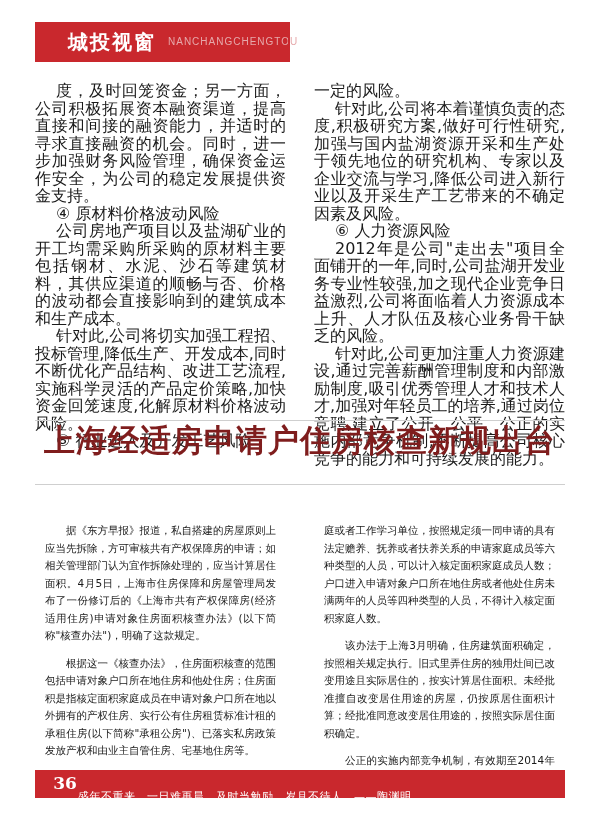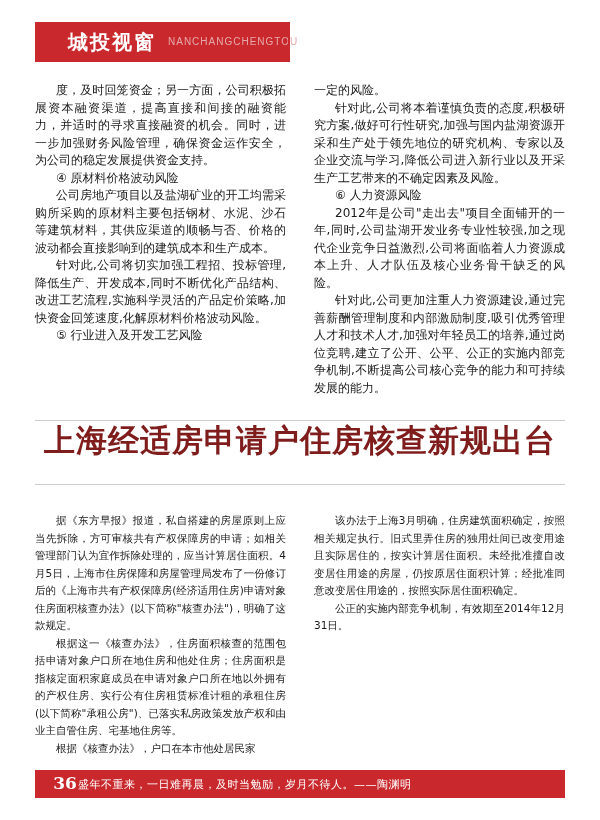--- a/index.html
+++ b/index.html
@@ -67,21 +67,21 @@
     width: 530px;
     display: flex;
     gap: 28px;
   }
   .col {
     width: 251px;
   }
   .col p {
     margin: 0;
     font-family: "DejaVu Sans", sans-serif;
-    font-size: 12px;
+    font-size: 16px;
     line-height: 17.5px;
     color: #1a1a1a;
     text-align: justify;
     text-justify: inter-ideograph;
   }
   .col p.indent {
     text-indent: 21px;
   }
 
   
@@ -119,21 +119,21 @@
   
   .cols2 {
     position: absolute;
     left: 35px;
     top: 512px;
     width: 530px;
     display: flex;
     gap: 28px;
   }
   .cols2 .col p {
-    margin: 0;
+    margin: 10px;
     font-size: 10.5px;
     line-height: 17.5px;
   }
 
   
   .footer {
     position: absolute;
     left: 0;
     bottom: 22px;
     width: 600px;
@@ -155,21 +155,21 @@
     text-align: center;
     font-family: "DejaVu Serif", serif;
     font-weight: bold;
     font-size: 17px;
     color: #ffffff;
     margin-left: 8px;
   }
   .footer-quote {
     position: absolute;
     left: 78px;
-    top: 7px;
+    top: 19px;
     font-family: "DejaVu Sans", sans-serif;
     font-size: 11px;
     letter-spacing: 0.5px;
     color: #ffffff;
   }
 </style>
 </head>
 <body>
 
 <div class="header">
@@ -202,20 +202,21 @@
   <div class="headline-rule-bottom"></div>
 </div>
 
 <div class="cols2">
   <div class="col">
     <p class="indent">据《东方早报》报道，私自搭建的房屋原则上应当先拆除，方可审核共有产权保障房的申请；如相关管理部门认为宜作拆除处理的，应当计算居住面积。4月5日，上海市住房保障和房屋管理局发布了一份修订后的《上海市共有产权保障房(经济适用住房)申请对象住房面积核查办法》(以下简称"核查办法")，明确了这款规定。</p>
     <p class="indent">根据这一《核查办法》，住房面积核查的范围包括申请对象户口所在地住房和他处住房；住房面积是指核定面积家庭成员在申请对象户口所在地以外拥有的产权住房、实行公有住房租赁标准计租的承租住房(以下简称"承租公房")、已落实私房政策发放产权和由业主自管住房、宅基地住房等。</p>
     <p class="indent">根据《核查办法》，户口在本市他处居民家</p>
   </div>
   <div class="col">
+    <p>庭或者工作学习单位，按照规定须一同申请的具有法定赡养、抚养或者扶养关系的申请家庭成员等六种类型的人员，可以计入核定面积家庭成员人数；户口进入申请对象户口所在地住房或者他处住房未满两年的人员等四种类型的人员，不得计入核定面积家庭人数。</p>
     <p class="indent">该办法于上海3月明确，住房建筑面积确定，按照相关规定执行。旧式里弄住房的独用灶间已改变用途且实际居住的，按实计算居住面积。未经批准擅自改变居住用途的房屋，仍按原居住面积计算；经批准同意改变居住用途的，按照实际居住面积确定。</p>
     <p class="indent">公正的实施内部竞争机制，有效期至2014年12月31日。</p>
   </div>
 </div>
 
 <div class="footer">
   <div class="footer-bar"></div>
   <div class="footer-page">36</div>
   <div class="footer-quote">盛年不重来，一日难再晨，及时当勉励，岁月不待人。——陶渊明</div>
 </div>

